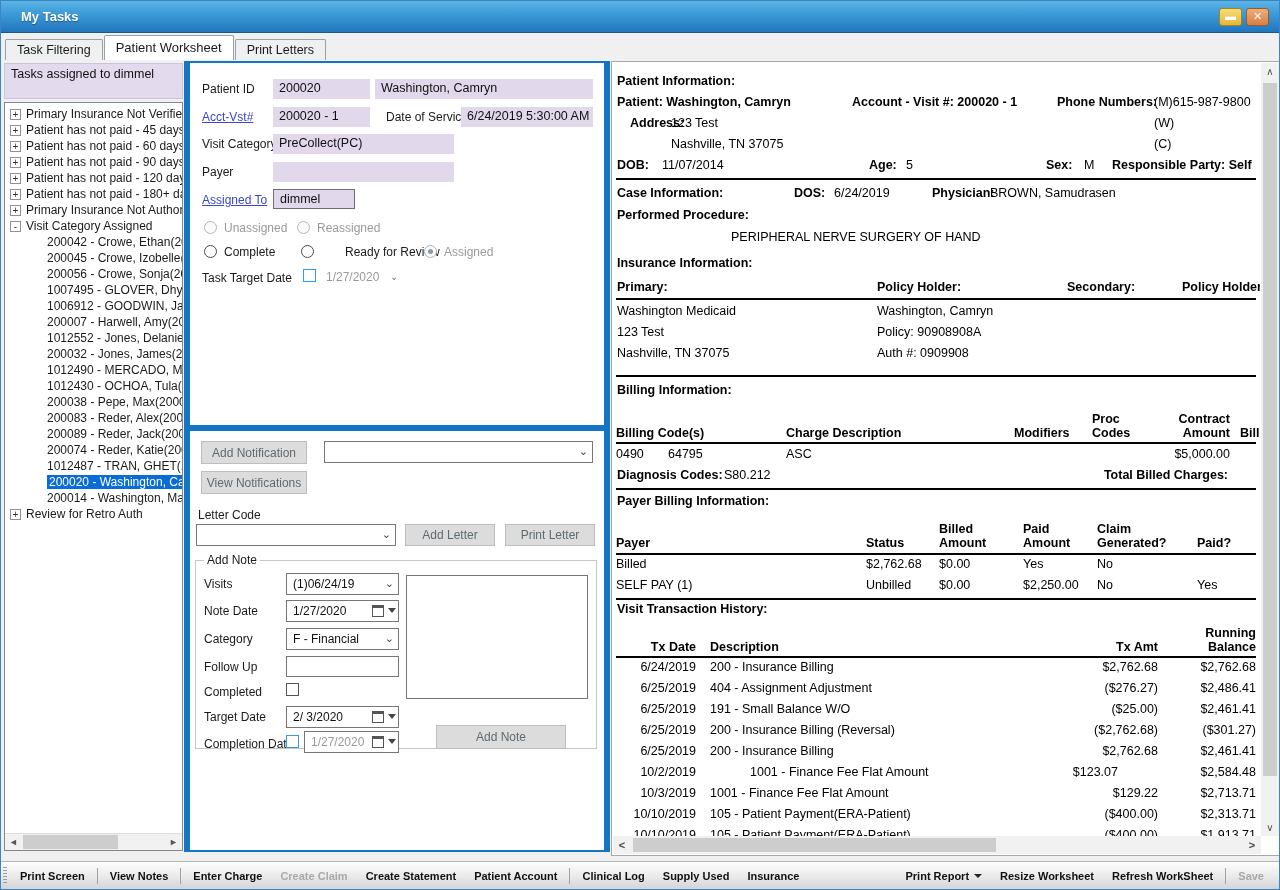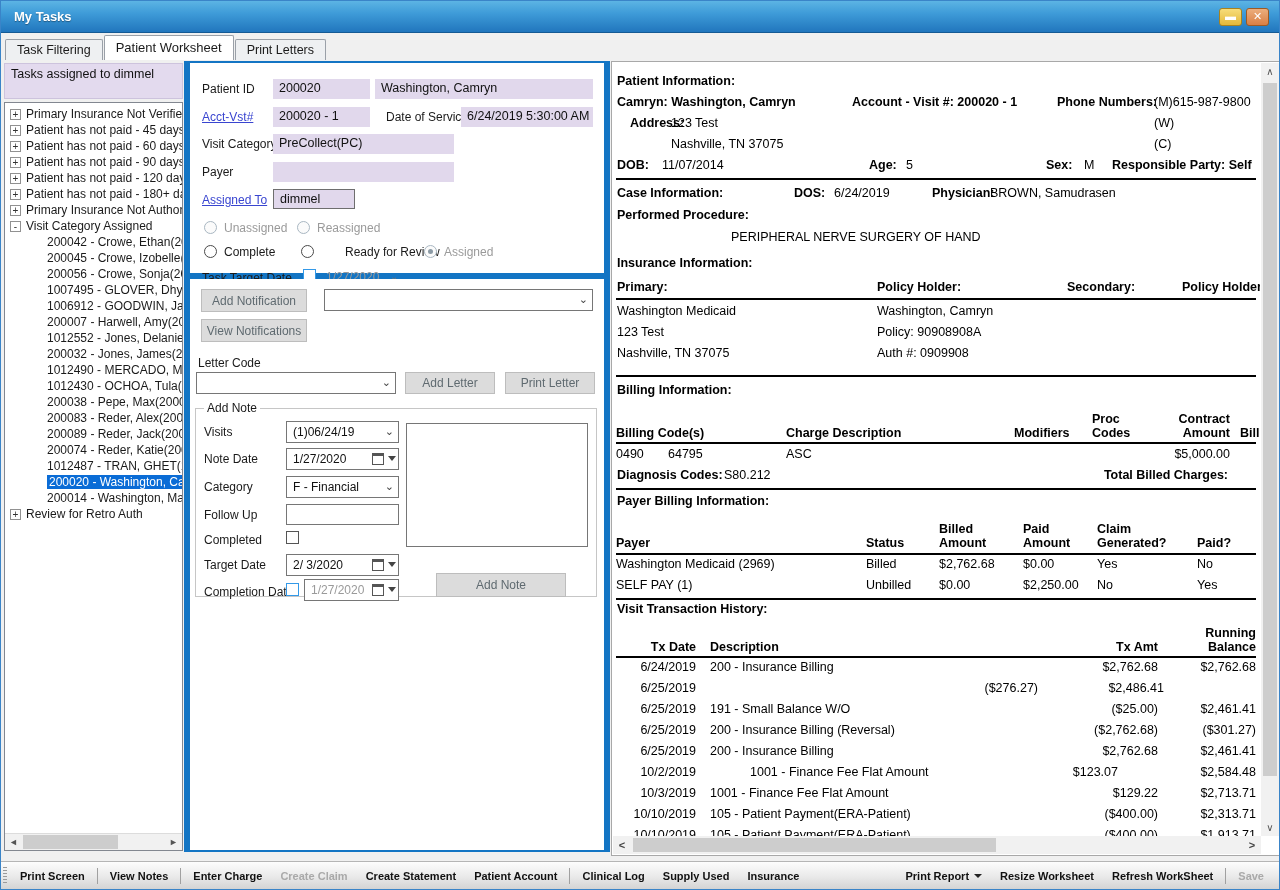--- a/index.html
+++ b/index.html
@@ -4,21 +4,21 @@
 <style>
   * { box-sizing: border-box; margin:0; padding:0; }
   html,body { width:1280px; height:890px; overflow:hidden; }
   body { font-family:"Liberation Sans","DejaVu Sans",sans-serif; background:#f0f0f0; }
   .window { position:relative; width:1280px; height:890px; background:#f0f0f0; border:1px solid #3a84c8; overflow:hidden; }
 
   
   .titlebar { position:absolute; left:0; top:0; right:0; height:32px;
     background:linear-gradient(#5cb4e4 0%, #3e9bd8 40%, #2176bd 100%);
     border-bottom:1px solid #155a94; display:flex; align-items:center; }
-  .title-text { color:#fff; font-size:13px; font-weight:bold; padding-left:13px; text-shadow:0 1px 1px rgba(0,0,0,.35); }
+  .title-text { color:#fff; font-size:13px; font-weight:bold; padding-left:20px; text-shadow:0 1px 1px rgba(0,0,0,.35); }
   .win-buttons { margin-left:auto; display:flex; gap:4px; padding-right:10px; }
   .win-btn { width:23px; height:18px; border-radius:3px; font-size:11px; font-weight:bold; color:#fff;
     display:flex; align-items:center; justify-content:center; line-height:1; cursor:default; }
   .win-btn.min { background:linear-gradient(#f7dd7a,#e4b83a); border:1px solid #a8821f; }
   .win-btn.close { background:linear-gradient(#ecae7d,#d97f45); border:1px solid #9c5a24; }
 
   
   .tabstrip { position:absolute; left:0; top:32px; right:0; height:27px; background:#f0f0f0; display:flex; align-items:flex-end; padding-left:4px; }
   .tab { height:21px; padding:3px 11px 0 11px; font-size:12.5px; color:#1a1a1a; background:#eef0f2;
     border:1px solid #9aa0a8; border-bottom:none; margin-right:1px; border-radius:2px 2px 0 0; }
@@ -37,21 +37,21 @@
   .expander { width:11px; height:11px; border:1px solid #919191; background:#fff; font-size:10px; line-height:9px; text-align:center; color:#333; margin-right:5px; flex:none; }
   .tree-label { white-space:nowrap; }
   .tree-label.sel { background:#0a6cd6; color:#fff; padding:0 2px; }
   .hscroll { height:17px; background:#f1f1f1; border-top:1px solid #dcdcdc; position:relative; flex:none; }
   .hscroll .arr { position:absolute; top:0; width:17px; height:16px; color:#555; font-size:9px; display:flex; align-items:center; justify-content:center; }
   .hscroll .arr.left { left:0; } .hscroll .arr.right { right:0; }
   .hscroll .thumb { position:absolute; top:1px; height:14px; background:#cdcdcd; }
 
   
   .mid-frame { position:absolute; left:183px; top:1px; width:426px; bottom:9px; background:#1375c4; padding:2px 6px; display:flex; flex-direction:column; }
-  .mid-top { background:#fff; height:210px; position:relative; flex:none; }
+  .mid-top { background:#fff; height:362px; position:relative; flex:none; }
   .mid-bottom { background:#fff; flex:1; margin-top:6px; position:relative; }
 
   .flabel { position:absolute; font-size:12px; color:#1a1a1a; white-space:nowrap; }
   .flink { position:absolute; font-size:12px; color:#3945d0; text-decoration:underline; white-space:nowrap; cursor:pointer; }
   .lav { position:absolute; height:20px; background:#e1d8ec; font-size:12.5px; color:#111; padding:2px 6px; white-space:nowrap; overflow:hidden; }
   .lav.bordered { border:1px solid #6e6e6e; }
   .radio { position:absolute; width:13px; height:13px; border-radius:50%; background:#fff; border:1px solid #4a4a4a; }
   .radio.dis { border-color:#a9b7c2; background:#fbfbfb; }
   .radio.checked::after { content:""; position:absolute; left:3px; top:3px; width:5px; height:5px; border-radius:50%; background:#8b9aa5; }
   .rlabel { position:absolute; font-size:12px; color:#1a1a1a; }
@@ -368,21 +368,21 @@
           <div class="ta" style="left:210px; top:8px; width:182px; height:124px;"></div>
           <div class="btn" style="left:240px; top:158px; width:130px; height:24px;">Add Note</div>
         </fieldset>
       </div>
     </div>
 
     <div class="right-panel">
       <div class="ws">
 
         <span class="r b" style="left:3px; top:10px;">Patient Information:</span>
-        <span class="r b" style="left:3px; top:31px;"><span>Camryn:</span> <span>Washington, Camryn</span></span>
+        <span class="r b" style="left:3px; top:31px;"><span>Patient:</span> <span>Washington, Camryn</span></span>
         <span class="r b" style="left:238px; top:31px;"><span>Account - Visit #:</span> <span>200020 - 1</span></span>
         <span class="r b" style="left:443px; top:31px;">Phone Numbers:</span>
         <span class="r" style="left:540px; top:31px;">(M)615-987-9800</span>
         <span class="r b" style="left:16px; top:52px;">Address:</span>
         <span class="r" style="left:57px; top:52px;">123 Test</span>
         <span class="r" style="left:540px; top:52px;">(W)</span>
         <span class="r" style="left:57px; top:73px;">Nashville, TN 37075</span>
         <span class="r" style="left:540px; top:73px;">(C)</span>
         <span class="r b" style="left:3px; top:94px;">DOB:</span>
         <span class="r" style="left:48px; top:94px;">11/07/2014</span>
@@ -445,21 +445,20 @@
           <span>Status</span>
           <span style="white-space:normal;">Billed Amount</span>
           <span style="white-space:normal;">Paid Amount</span>
           <span style="white-space:normal;">Claim Generated?</span>
           <span>Paid?</span>
         </div>
         <div class="hrline" style="top:489px;"></div>
         <div style="position:absolute; left:0; top:493px; width:646px;">
 
             <div class="ws-grid" style="position:relative; left:2px; height:21px; grid-template-columns:250px 73px 84px 74px 100px 1fr;">
-              <span>Washington Medicaid (2969)</span>
               <span>Billed</span>
               <span>$2,762.68</span>
               <span>$0.00</span>
               <span>Yes</span>
               <span>No</span>
             </div>
 
             <div class="ws-grid" style="position:relative; left:2px; height:21px; grid-template-columns:250px 73px 84px 74px 100px 1fr;">
               <span>SELF PAY (1)</span>
               <span>Unbilled</span>
@@ -483,20 +482,21 @@
 
             <div class="ws-grid" style="position:relative; left:2px; height:21px; grid-template-columns:80px 1fr 120px 92px;">
               <span class="ra">6/24/2019</span>
               <span style="padding-left:14px;">200 - Insurance Billing</span>
               <span class="ra" style="padding-right:6px;">$2,762.68</span>
               <span class="ra">$2,762.68</span>
             </div>
 
             <div class="ws-grid" style="position:relative; left:2px; height:21px; grid-template-columns:80px 1fr 120px 92px;">
               <span class="ra">6/25/2019</span>
+              <span style="padding-left:14px;">404 - Assignment Adjustment</span>
               <span class="ra" style="padding-right:6px;">($276.27)</span>
               <span class="ra">$2,486.41</span>
             </div>
 
             <div class="ws-grid" style="position:relative; left:2px; height:21px; grid-template-columns:80px 1fr 120px 92px;">
               <span class="ra">6/25/2019</span>
               <span style="padding-left:14px;">191 - Small Balance W/O</span>
               <span class="ra" style="padding-right:6px;">($25.00)</span>
               <span class="ra">$2,461.41</span>
             </div>

